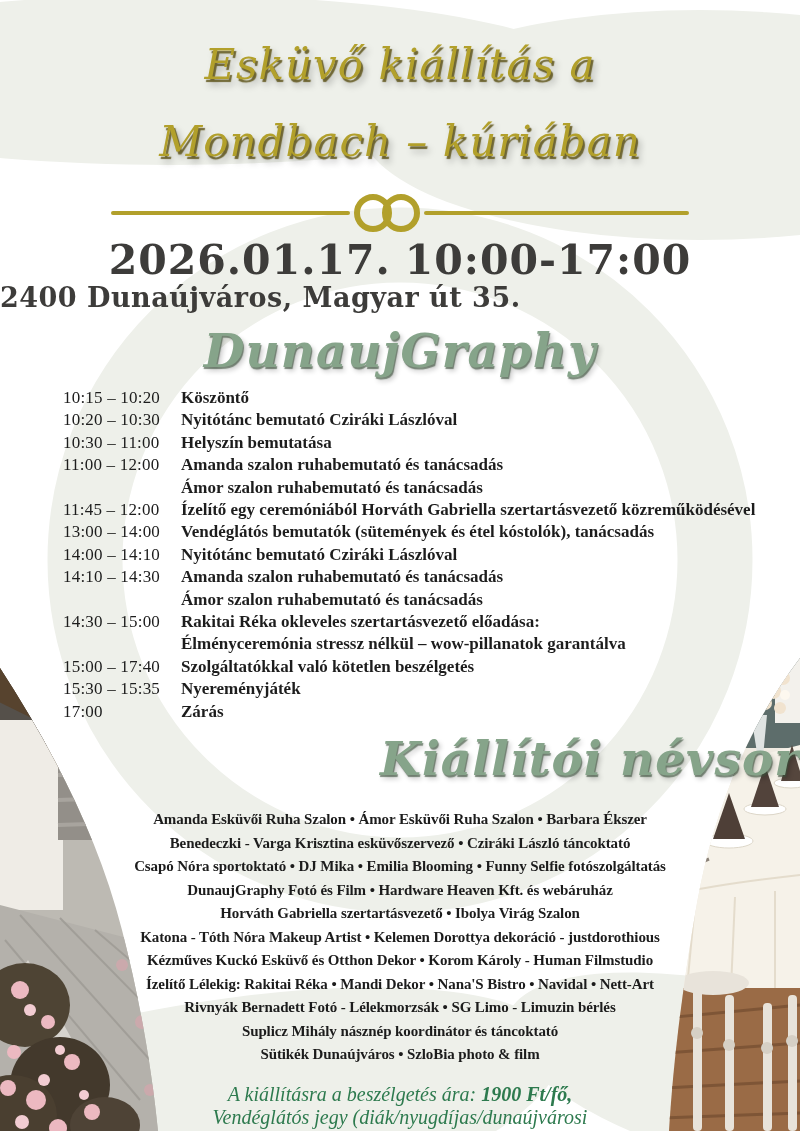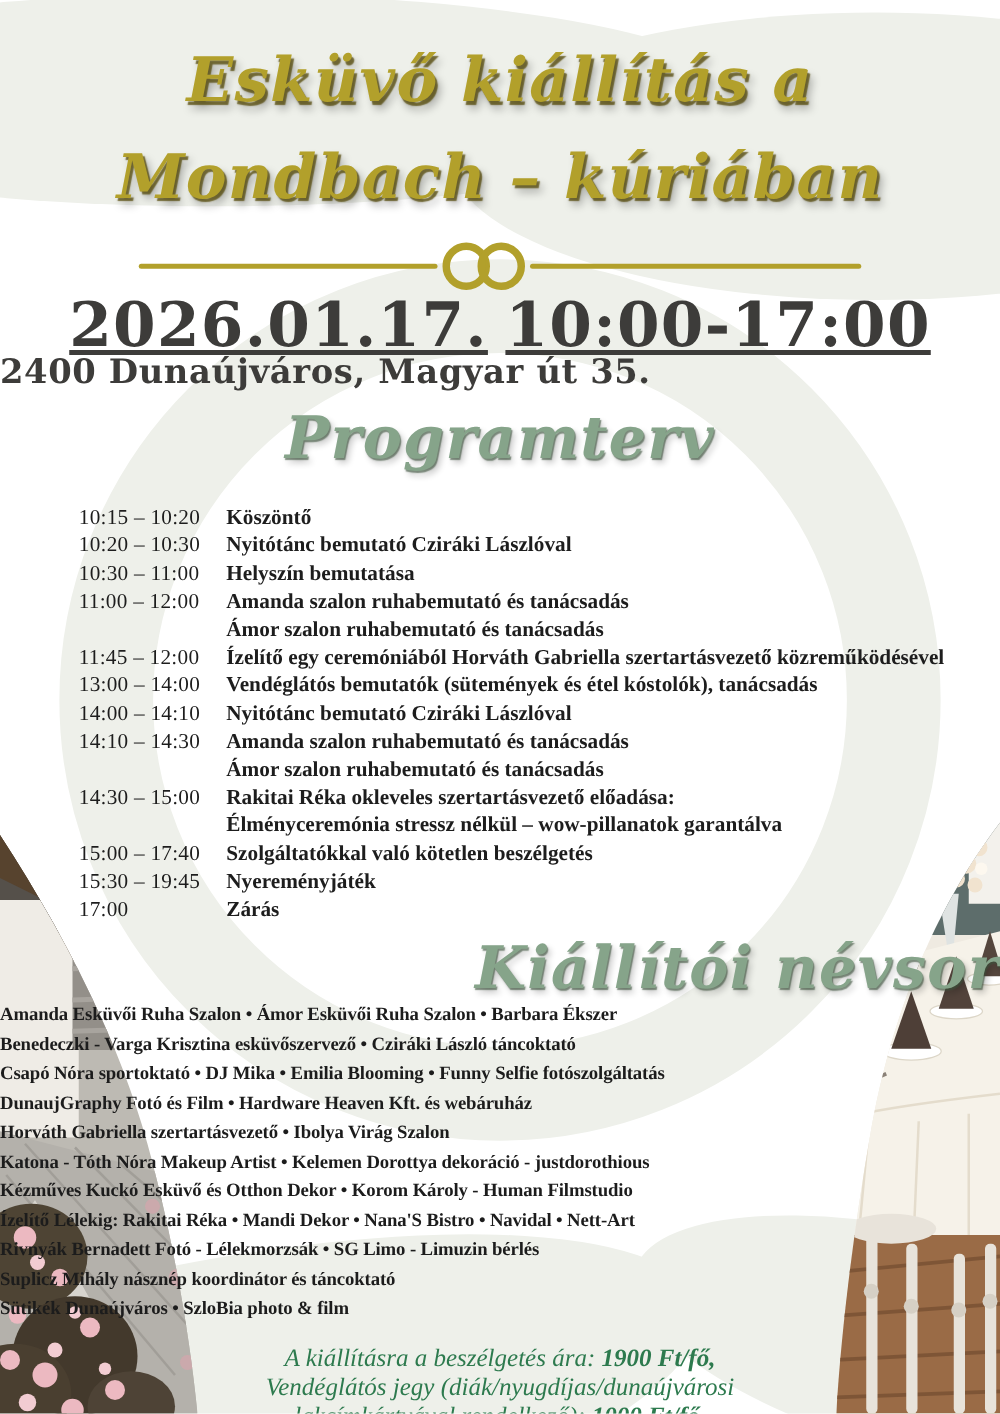--- a/index.html
+++ b/index.html
@@ -15,61 +15,60 @@
   .bg-decor{position:absolute;inset:0;z-index:0;pointer-events:none;}
   
   .photo{position:absolute;z-index:1;pointer-events:none;}
   .photo-left{left:0;top:660px;}
   .photo-right{left:625px;top:653px;}
   
   .content{position:relative;z-index:2;width:100%;height:100%;}
   .title{
     text-align:center;
     font-family:"DejaVu Serif", serif;
-    font-style:italic;font-weight:bold;
-    font-size:49px;line-height:77px;
+    font-style:italic;font-weight:normal;
+    font-size:42px;line-height:77px;
     color:var(--gold,#b2a02b);
     text-shadow:2px 3px 1px rgba(84,72,10,.8), 4px 6px 7px rgba(0,0,0,.28);
     padding-top:26px;
     letter-spacing:1px;
   }
   .divider{display:block;margin:10px auto 2px auto;}
   .date-line{
     text-align:center;
     font-family:"DejaVu Serif", serif;
     font-weight:bold;
-    font-size:49px;line-height:44px;
+    font-size:41px;line-height:44px;
     color:#3d3c3a;
     letter-spacing:1px;
-    text-decoration:underline;
   }
   .date-line .time-part{margin-left:14px;}
   .address-line{
     text-align:left;
     font-family:"DejaVu Serif", serif;
     font-weight:bold;
     font-size:27px;line-height:31px;
     color:#3d3c3a;
     letter-spacing:.5px;
   }
   .script-heading{
     text-align:center;
     font-family:"DejaVu Serif", serif;
     font-style:italic;font-weight:bold;
     color:var(--green-heading,#86a48a);
     text-shadow:1px 2px 1px rgba(58,80,58,.65), 3px 4px 5px rgba(0,0,0,.2);
     letter-spacing:1px;
   }
   .heading-program{font-size:47px;line-height:52px;margin-top:12px;}
   .heading-exhibitors{font-size:47px;line-height:52px;margin-top:10px;text-align:right;}
-  .program-list{margin:26px 0 0 63px;}
+  .program-list{margin:10px 0 0 63px;}
   .prog-row{display:flex;align-items:baseline;font-size:17px;line-height:22.4px;color:#1d1d1d;}
   .prog-time{flex:0 0 118px;font-weight:normal;letter-spacing:.2px;}
   .prog-event{font-weight:bold;white-space:nowrap;}
-  .exhibitor-list{margin-top:0;color:#1c1c1c;}
+  .exhibitor-list{margin-top:23px;text-align:center;color:#1c1c1c;}
   .exh-line{font-size:15px;font-weight:bold;line-height:23.5px;letter-spacing:-.1px;}
   .pricing{
     margin-top:16px;text-align:center;
     font-style:italic;
     font-size:20px;line-height:23px;
     color:var(--footer-green,#2d7a4e);
   }
   .pricing b{font-weight:bold;font-family:Liberation Serif, serif;}
 </style>
 </head>
@@ -216,21 +215,21 @@
         <circle cx="268" cy="23" r="16" fill="none" stroke="#b2a02b" stroke-width="6"></circle>
         <circle cx="296" cy="23" r="16" fill="none" stroke="#b2a02b" stroke-width="6"></circle>
       </g>
     </svg>
 
     <div class="date-line">
       <span>2026.01.17.</span><span class="time-part">10:00-17:00</span>
     </div>
     <div class="address-line">2400 Dunaújváros, Magyar út 35.</div>
 
-    <div class="script-heading heading-program">Programterv</div>
+    <div class="script-heading heading-program">DunaujGraphy</div>
 
     <div class="program-list" id="program-list">
         <div class="prog-row">
           <span class="prog-time">10:15 – 10:20</span>
           <span class="prog-event">Köszöntő</span>
         </div>
         <div class="prog-row">
           <span class="prog-time">10:20 – 10:30</span>
           <span class="prog-event">Nyitótánc bemutató Cziráki Lászlóval</span>
         </div>
@@ -272,21 +271,21 @@
         </div>
         <div class="prog-row">
           <span class="prog-time"></span>
           <span class="prog-event">Élményceremónia stressz nélkül – wow-pillanatok garantálva</span>
         </div>
         <div class="prog-row">
           <span class="prog-time">15:00 – 17:40</span>
           <span class="prog-event">Szolgáltatókkal való kötetlen beszélgetés</span>
         </div>
         <div class="prog-row">
-          <span class="prog-time">15:30 – 19:45</span>
+          <span class="prog-time">15:30 – 15:35</span>
           <span class="prog-event">Nyereményjáték</span>
         </div>
         <div class="prog-row">
           <span class="prog-time">17:00</span>
           <span class="prog-event">Zárás</span>
         </div>
       </div>
 
     <div class="script-heading heading-exhibitors">Kiállítói névsor</div>
 

